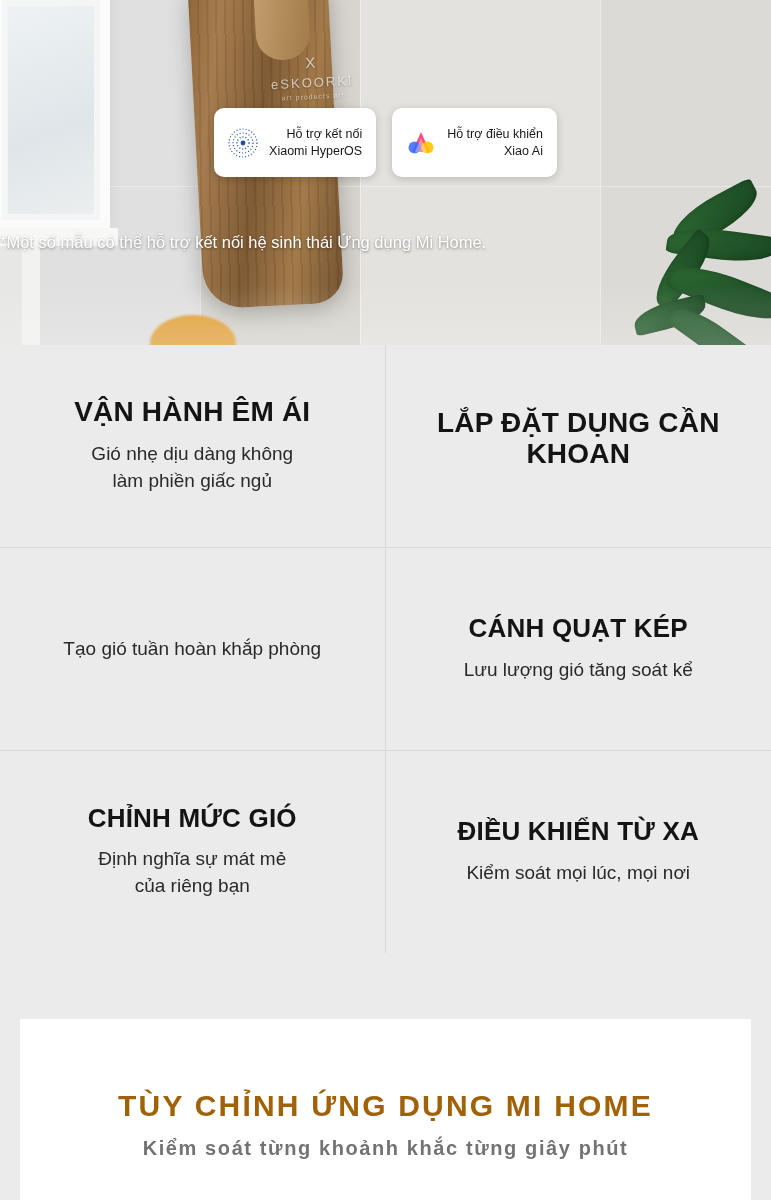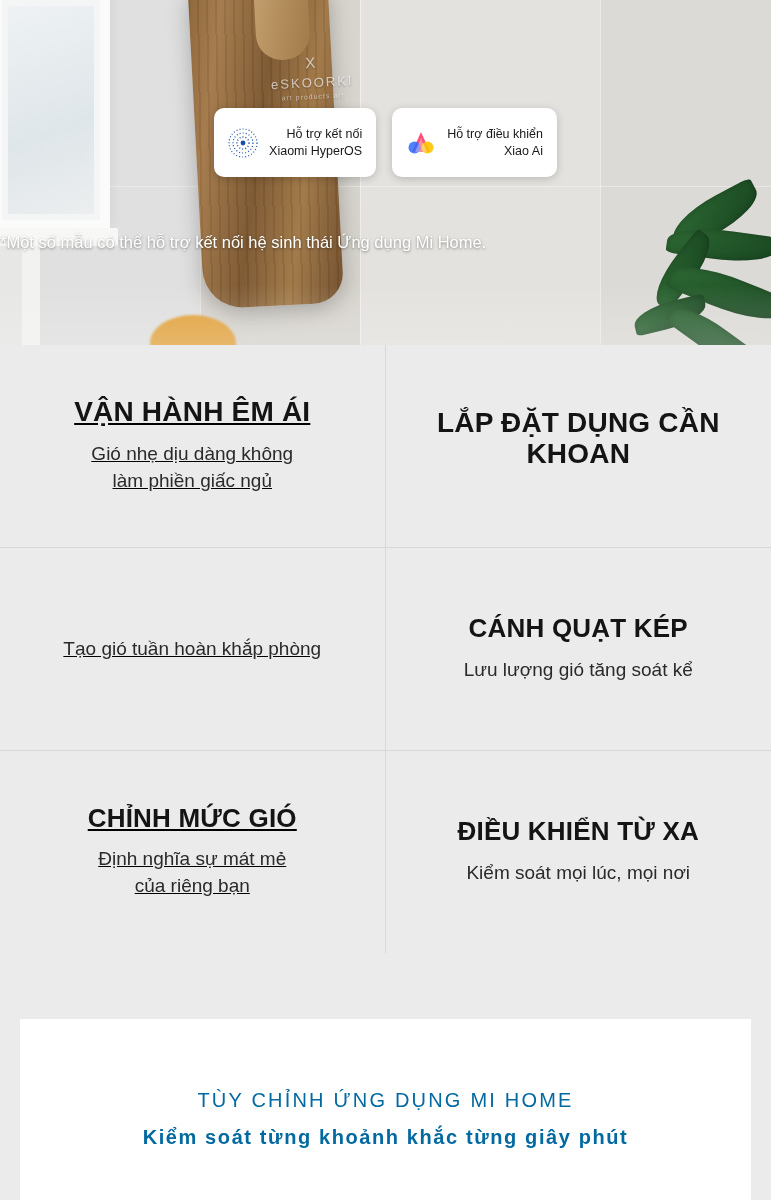--- a/index.html
+++ b/index.html
@@ -172,21 +172,21 @@
   .cell {
     width: 385.5px;
     height: 202px;
     display: flex;
     flex-direction: column;
     align-items: center;
     justify-content: center;
     text-align: center;
     padding: 0 18px;
   }
-  .cell.sep-r { border-right: 1px solid #d8d8d8; text-decoration: underline; }
+  .cell.sep-r { border-right: 1px solid #d8d8d8; }
   .grid-row.sep-b { border-bottom: 1px solid #d8d8d8; }
   .cell h3 {
     font-size: 28px;
     font-weight: 700;
     letter-spacing: .2px;
     color: #141414;
     margin-bottom: 14px;
     line-height: 1.1;
   }
   .cell h3.small { font-size: 26px; }
@@ -204,31 +204,31 @@
     padding-top: 64px;
   }
   .panel {
     margin: 0 20px;
     background: #ffffff;
     height: 188px;
     padding-top: 70px;
     text-align: center;
   }
   .panel h2 {
-    font-size: 20px;
-    font-weight: 400;
+    font-size: 30px;
+    font-weight: 700;
     letter-spacing: 2.2px;
-    color: #0369a1;
+    color: #a16207;
   }
   .panel .sub {
     margin-top: 14px;
     font-size: 20px;
     font-weight: 700;
     letter-spacing: 1.6px;
-    color: #0369a1;
+    color: #737373;
   }
 </style>
 </head>
 <body>
 
 <div class="page">
 
   <div class="hero">
     <div class="hero-bg"></div>
     <div class="tile-v" style="left:200px"></div>

